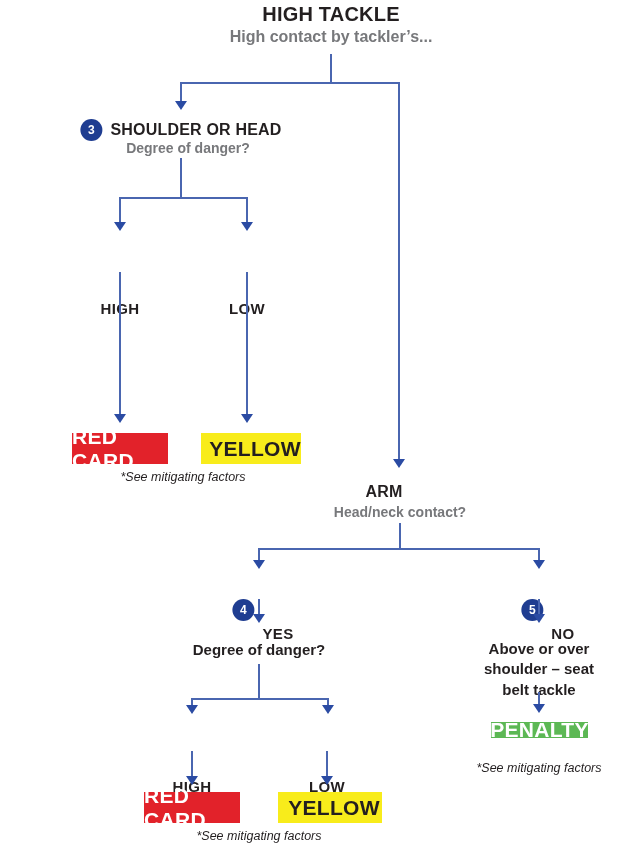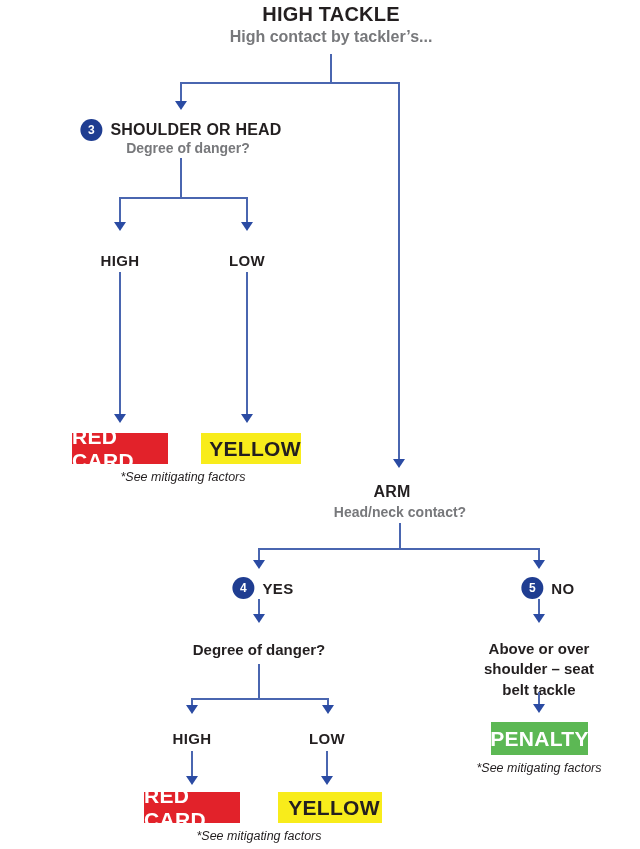--- a/index.html
+++ b/index.html
@@ -21,21 +21,21 @@
   .hl{position:absolute;height:2px;background:var(--line);}
   .ah{position:absolute;width:0;height:0;border-left:6px solid transparent;border-right:6px solid transparent;border-top:9px solid var(--arrow);}
 
   
   .cx{position:absolute;transform:translateX(-50%);white-space:nowrap;text-align:center;}
   .title{font-size:20px;font-weight:bold;letter-spacing:.2px;color:var(--ink);}
   .subtitle{font-size:16px;font-weight:bold;color:var(--gray);}
   .node-label{font-size:16px;font-weight:bold;letter-spacing:.2px;color:var(--ink);}
   .question{font-size:14px;font-weight:bold;color:var(--gray);}
   .question-dark{font-size:15px;font-weight:bold;color:var(--ink);}
-  .opt{font-size:15px;font-weight:bold;letter-spacing:.4px;color:var(--ink);}
+  .opt{font-size:15px;font-weight:bold;letter-spacing:.4px;color:var(--ink);margin-top:48px;}
   .note{font-size:12.5px;font-style:italic;font-weight:normal;color:var(--ink);}
 
   .node{position:absolute;transform:translateX(-50%);display:flex;align-items:center;gap:8px;}
   .badge{width:22px;height:22px;border-radius:50%;background:var(--circle);color:#fff;
          font-size:12px;font-weight:bold;display:flex;align-items:center;justify-content:center;flex:0 0 auto;}
 
   .card{position:absolute;display:flex;align-items:center;justify-content:center;
         font-size:21px;font-weight:bold;letter-spacing:.3px;}
   .card.red{background:var(--red);color:#ffffff;}
   .card.yellow{background:var(--yellow);color:var(--ink);padding-left:8px;}
@@ -77,21 +77,21 @@
 
   <div class="vl" style="left:119px;top:272px;height:143px;"></div>
   <div class="ah" style="left:114px;top:414px;"></div>
   <div class="vl" style="left:246px;top:272px;height:143px;"></div>
   <div class="ah" style="left:241px;top:414px;"></div>
 
   <div class="card red" style="left:72px;top:433px;width:96px;height:31px;">RED CARD</div>
   <div class="card yellow" style="left:201px;top:433px;width:92px;height:31px;">YELLOW</div>
   <div class="cx note" style="left:183px;top:470px;">*See mitigating factors</div>
 
-  <div class="cx node-label" style="left:392px;top:483px;">ARM</div>
+  <div class="cx node-label" style="left:384px;top:483px;">ARM</div>
   <div class="cx question" style="left:400px;top:504px;">Head/neck contact?</div>
 
   <div class="vl" style="left:399px;top:523px;height:25px;"></div>
   <div class="hl" style="left:258px;top:548px;width:282px;"></div>
   <div class="vl" style="left:258px;top:548px;height:13px;"></div>
   <div class="ah" style="left:253px;top:560px;"></div>
   <div class="vl" style="left:538px;top:548px;height:13px;"></div>
   <div class="ah" style="left:533px;top:560px;"></div>
 
   <div class="node" style="left:263px;top:577px;">
@@ -126,16 +126,16 @@
   <div class="card yellow" style="left:278px;top:792px;width:96px;height:31px;">YELLOW</div>
   <div class="cx note" style="left:259px;top:829px;">*See mitigating factors</div>
 
   <div class="vl" style="left:538px;top:599px;height:16px;"></div>
   <div class="ah" style="left:533px;top:614px;"></div>
   <div class="wrap" style="left:539px;top:631px;width:132px;margin-top:8px;">Above or over shoulder – seat belt tackle</div>
 
   <div class="vl" style="left:538px;top:692px;height:13px;"></div>
   <div class="ah" style="left:533px;top:704px;"></div>
 
-  <div class="card green" style="left:491px;top:722px;width:97px;height:33px;">PENALTY</div>
+  <div class="card green" style="left:491px;top:722px;width:97px;height:16px;">PENALTY</div>
   <div class="cx note" style="left:539px;top:761px;">*See mitigating factors</div>
 
 </div>
 
 </body></html>

